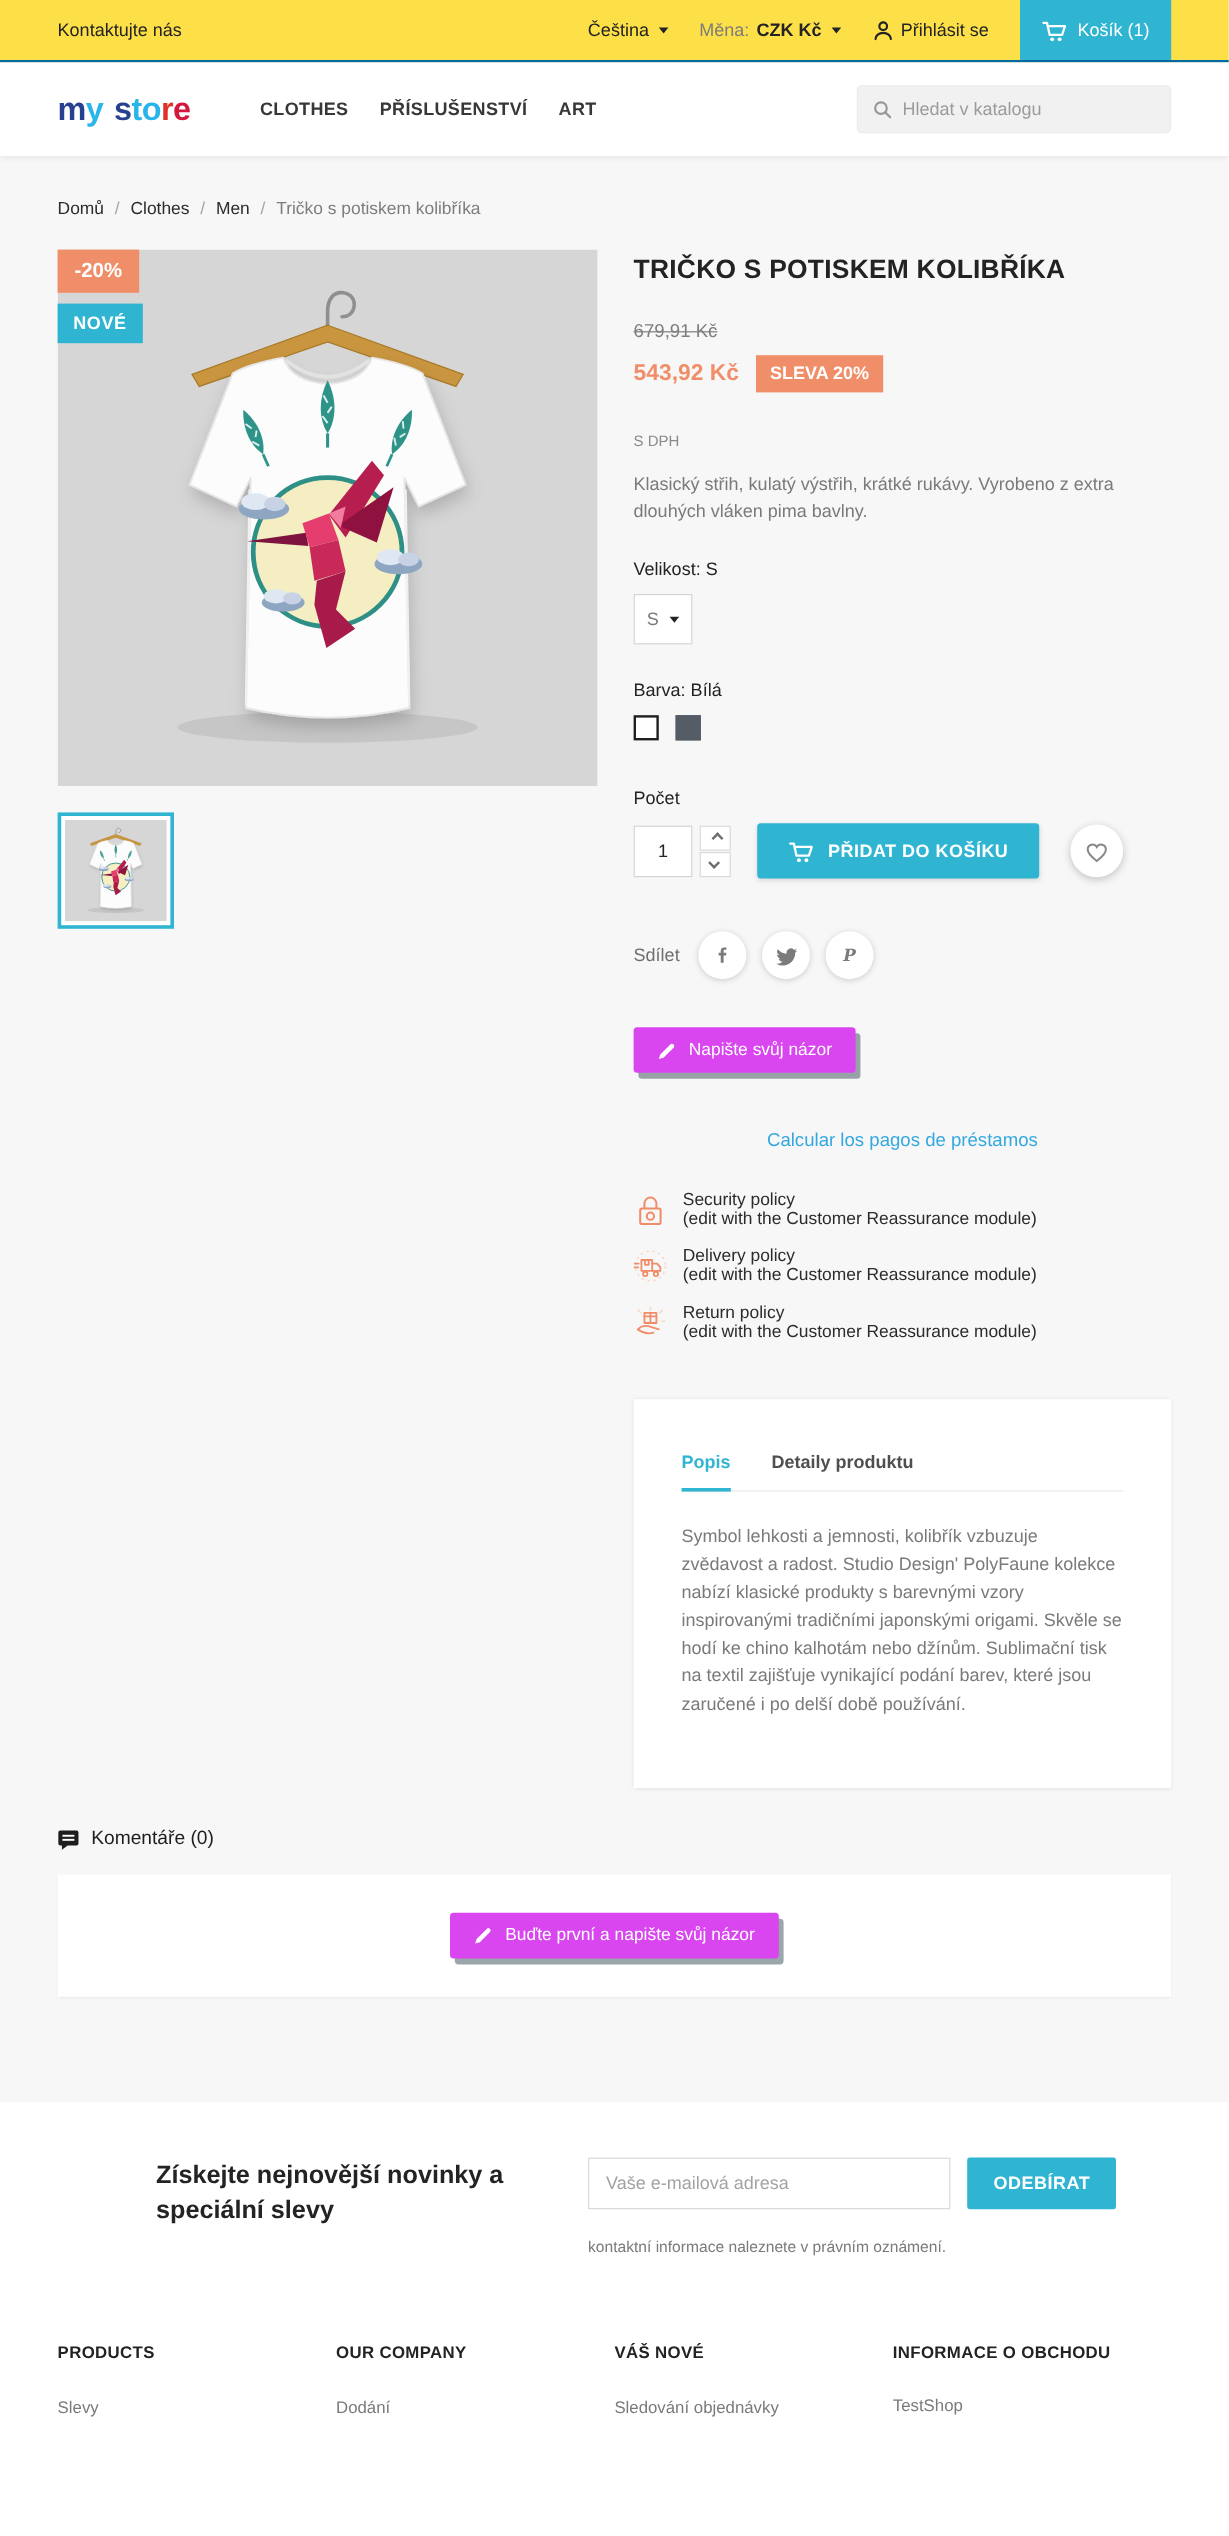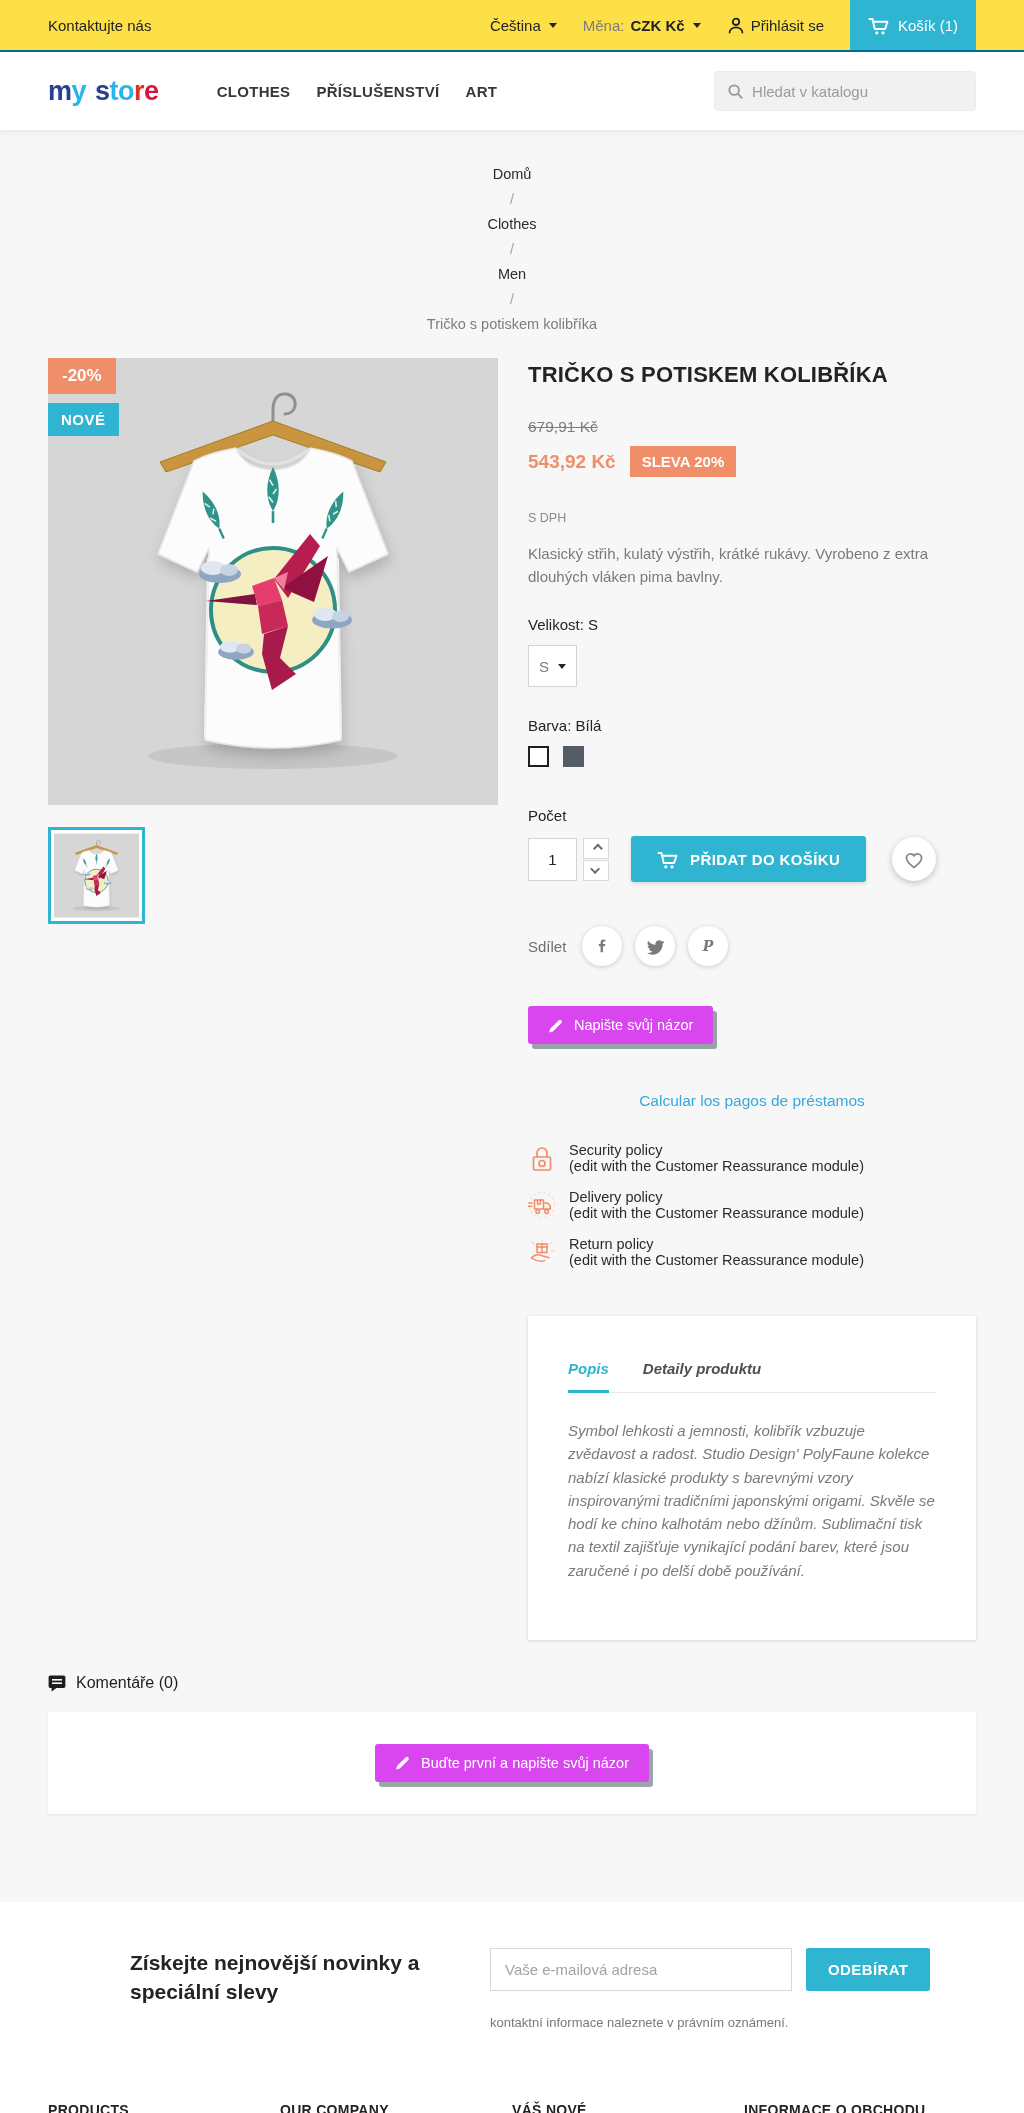--- a/index.html
+++ b/index.html
@@ -36,21 +36,21 @@
   .search-box {
     margin-left:auto; width:262px; height:40px; background:#f1f1f1; border:1px solid #ececec;
     border-radius:4px; display:flex; align-items:center; padding:0 12px; gap:9px;
   }
   .search-box input { border:none; outline:none; background:transparent; font-size:15px; color:#444; width:100%;
     font-family:"Liberation Sans","DejaVu Sans",sans-serif; }
   .search-box input::placeholder { color:#9b9b9b; }
 
   
   .main { background:#f7f7f7; padding-bottom:88px; }
-  .breadcrumb { padding-top:36px; padding-bottom:26px; font-size:14.5px; display:flex; gap:9px; align-items:center;flex-direction:column; }
+  .breadcrumb { padding-top:36px; padding-bottom:26px; font-size:14.5px; display:flex; gap:9px; align-items:center; }
   .breadcrumb .bc { color:#2b2b2b; cursor:pointer; }
   .breadcrumb .sep { color:#a5a5a5; }
   .breadcrumb .current { color:#7d7d7d; }
 
   .product-row { display:flex; gap:30px; }
   .left-col { width:450px; flex:none; }
   .image-wrap { width:450px; height:447px; position:relative; }
   .image-wrap svg.scene { display:block; width:450px; height:447px; }
   .badges { position:absolute; top:0; left:0; display:flex; flex-direction:column; align-items:flex-start; gap:9px; }
   .badge-discount { background:#ef8e68; color:#fff; font-size:17px; font-weight:bold; padding:8px 14px; }
@@ -112,21 +112,21 @@
   .cofidis-brand { position:absolute; left:42px; top:22px; color:#c8102e; font-weight:bold; font-size:21px; letter-spacing:-.5px; }
   .cofidis-tagline { position:absolute; left:58px; top:47px; color:#c8102e; font-size:6.5px; }
   .cofidis-link { margin-top:14px; color:#35a8e0; font-size:15.5px; cursor:pointer; }
 
   .policies { display:flex; flex-direction:column; gap:15px; margin-bottom:48px; }
   .policy { display:flex; gap:13px; align-items:flex-start; }
   .policy-icon { flex:none; margin-top:2px; }
   .policy-title { font-size:14.5px; color:#2b2b2b; }
   .policy-sub { font-size:14.5px; color:#2b2b2b; }
 
-  .tabs-card { background:#fff; box-shadow:0 1px 4px rgba(0,0,0,.13); padding:44px 40px 58px 40px;font-style:italic; }
+  .tabs-card { background:#fff; box-shadow:0 1px 4px rgba(0,0,0,.13); padding:44px 40px 58px 40px; }
   .tabs-row { display:flex; gap:34px; border-bottom:1px solid #e8e8e8; }
   .tab { padding-bottom:13px; font-size:15px; cursor:pointer; }
   .tab.active { color:#2fb5d2; font-weight:600; border-bottom:3px solid #2fb5d2; margin-bottom:-1px; }
   .tab.inactive { color:#4f4f4f; font-weight:600; }
   .tab-body { margin-top:26px; color:#7a7a7a; font-size:15px; line-height:1.55; max-width:372px; }
 
   .comments-title { display:flex; align-items:center; gap:10px; margin-top:34px; font-size:16px; color:#1e1e1e; }
   .review-card { margin-top:20px; background:#fff; box-shadow:0 1px 3px rgba(0,0,0,.08); height:102px;
     display:flex; align-items:center; justify-content:center; }
 

